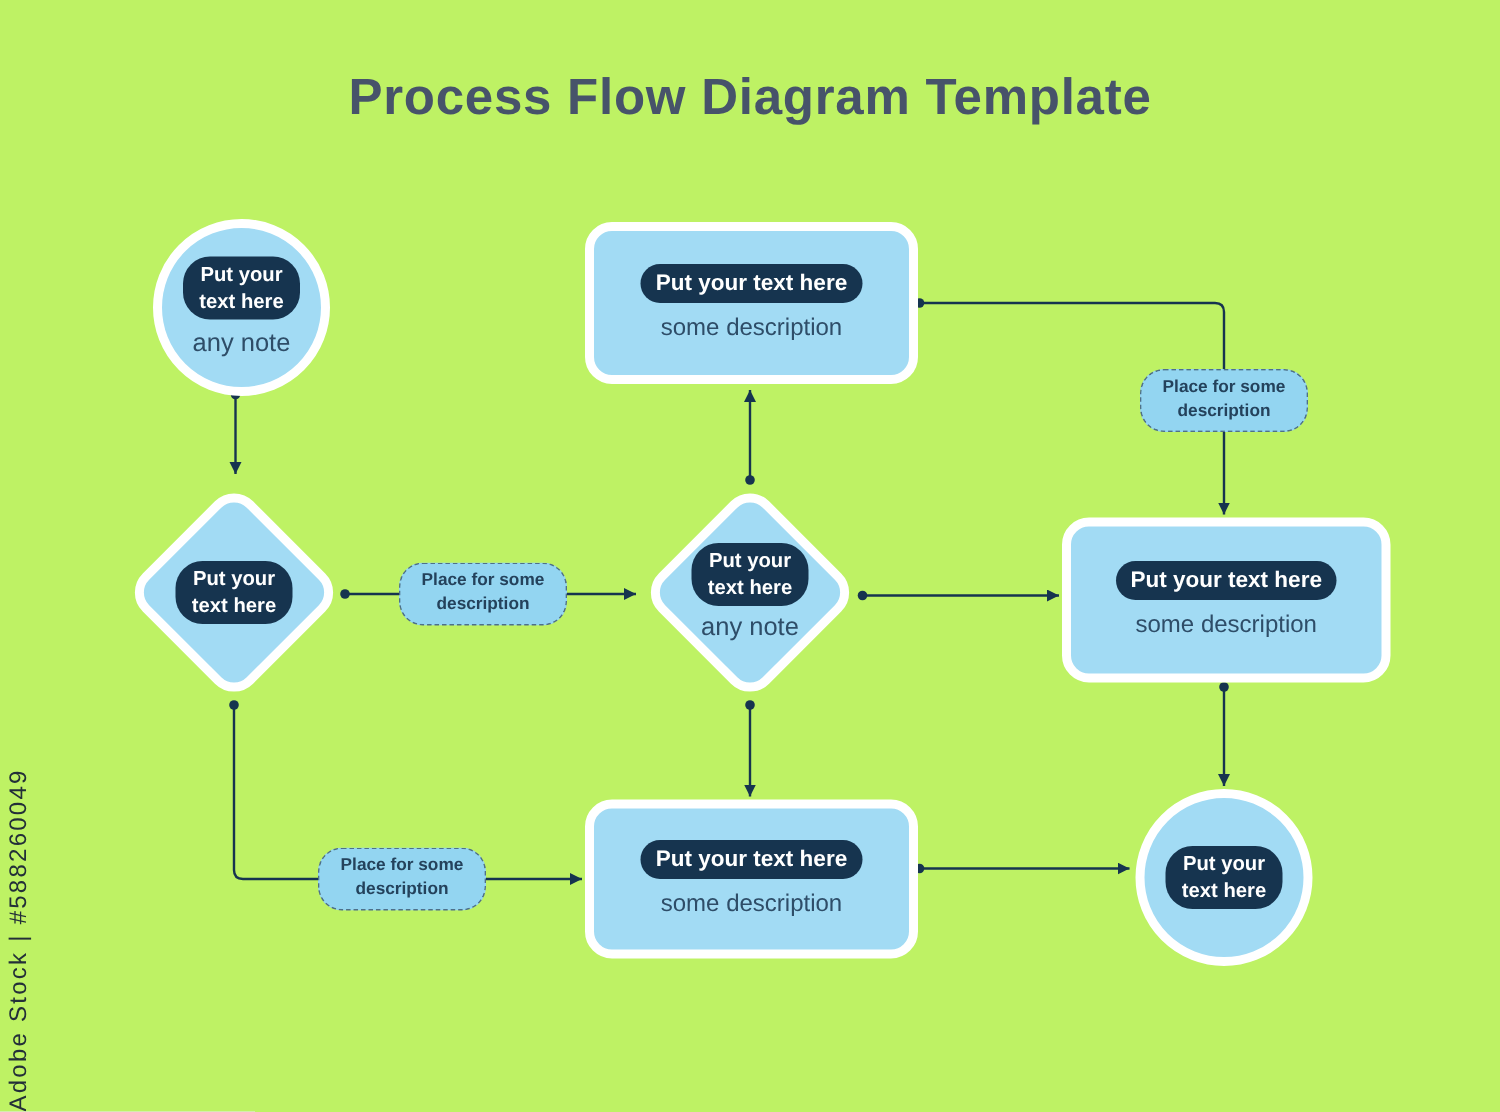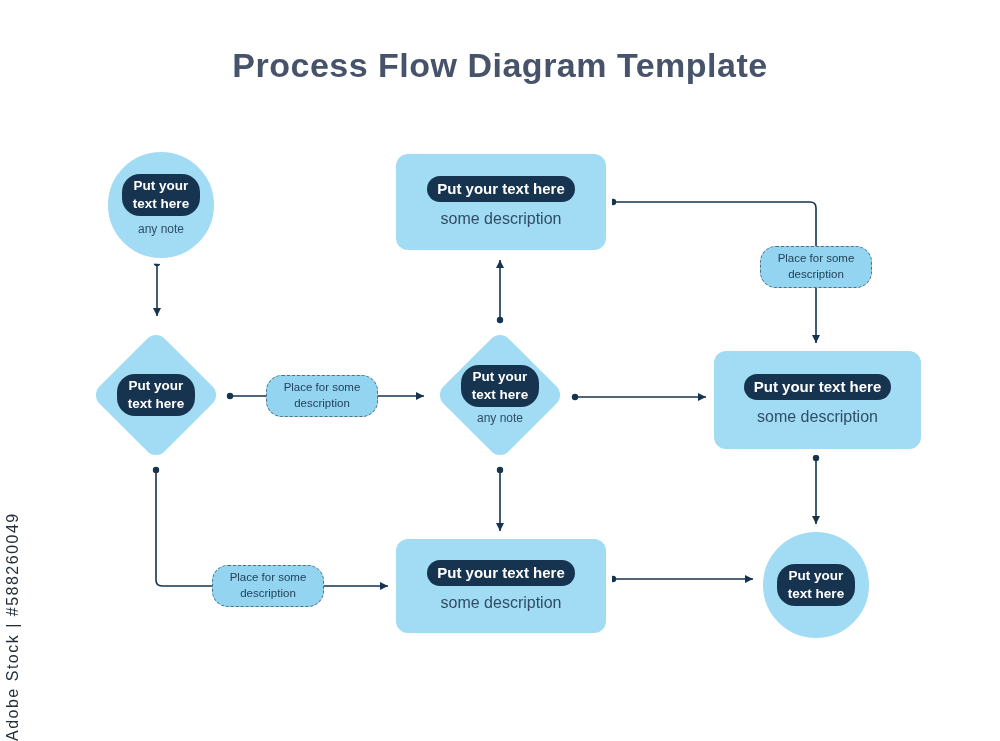--- a/index.html
+++ b/index.html
@@ -1,21 +1,21 @@
 <!DOCTYPE html>
 <html><head>
 <meta charset="utf-8">
 <style>
   * { margin:0; padding:0; box-sizing:border-box; }
   html,body { background:#e8e8e8; }
   body { font-family:"Liberation Sans", sans-serif; }
 
   .canvas {
     position:relative; width:1000px; height:741px;
-    background:#ffffff; overflow:hidden;
+    background:#bef264; overflow:hidden;
   }
 
   .title {
     position:absolute; top:46px; left:0; width:100%;
     text-align:center; font-size:34px; font-weight:bold;
     color:#47536a; letter-spacing:.5px;
   }
 
   svg.connectors { position:absolute; left:0; top:0; }
 
@@ -36,29 +36,29 @@
     align-items:center; justify-content:center;
   }
 
   .badge {
     background:#16344f; color:#ffffff; font-weight:bold;
     text-align:center; line-height:1.3; padding:3px 8px;border-radius:18px;
   }
   .badge.small { font-size:13.5px; width:78px; }
   .badge.wide  { font-size:15px; white-space:nowrap; padding:3px 10px; }
 
-  .note { color:#2e4d68; font-size:12px;   margin-top:6px; text-align:right; }
+  .note { color:#2e4d68; font-size:17px;   margin-top:6px; text-align:right; }
   .desc { color:#2e4d68; font-size:16px; margin-top:8px; text-align:center; }
 
   .bubble {
     position:absolute; width:112px; height:42px;
     border:1.5px dashed #4e7089; border-radius:16px;
     background:#93d5f1; color:#24425c; font-size:11.5px; line-height:1.35;
     display:flex; align-items:center; justify-content:flex-start;
-    text-align:center; padding:4px 10px;
+    text-align:center; padding:4px 10px;font-weight:bold;
   }
 
   .watermark {
     position:absolute; left:4px; top:741px;
     transform-origin:0 0; transform:rotate(-90deg);
     font-size:16px; letter-spacing:1.5px; color:#232f38; white-space:nowrap;
   }
 </style>
 </head>
 <body>

